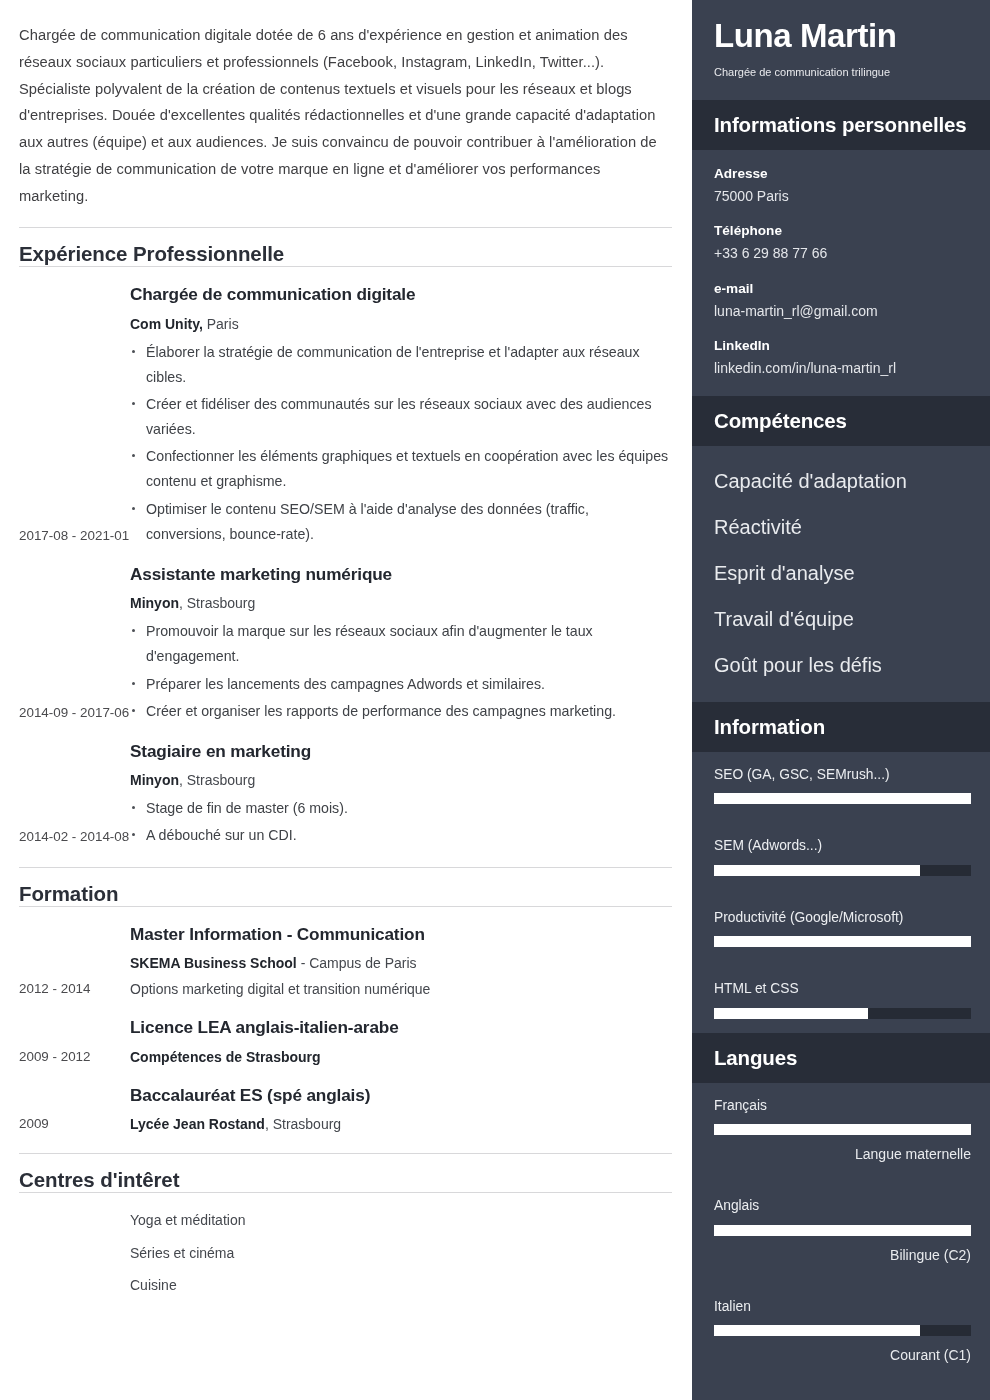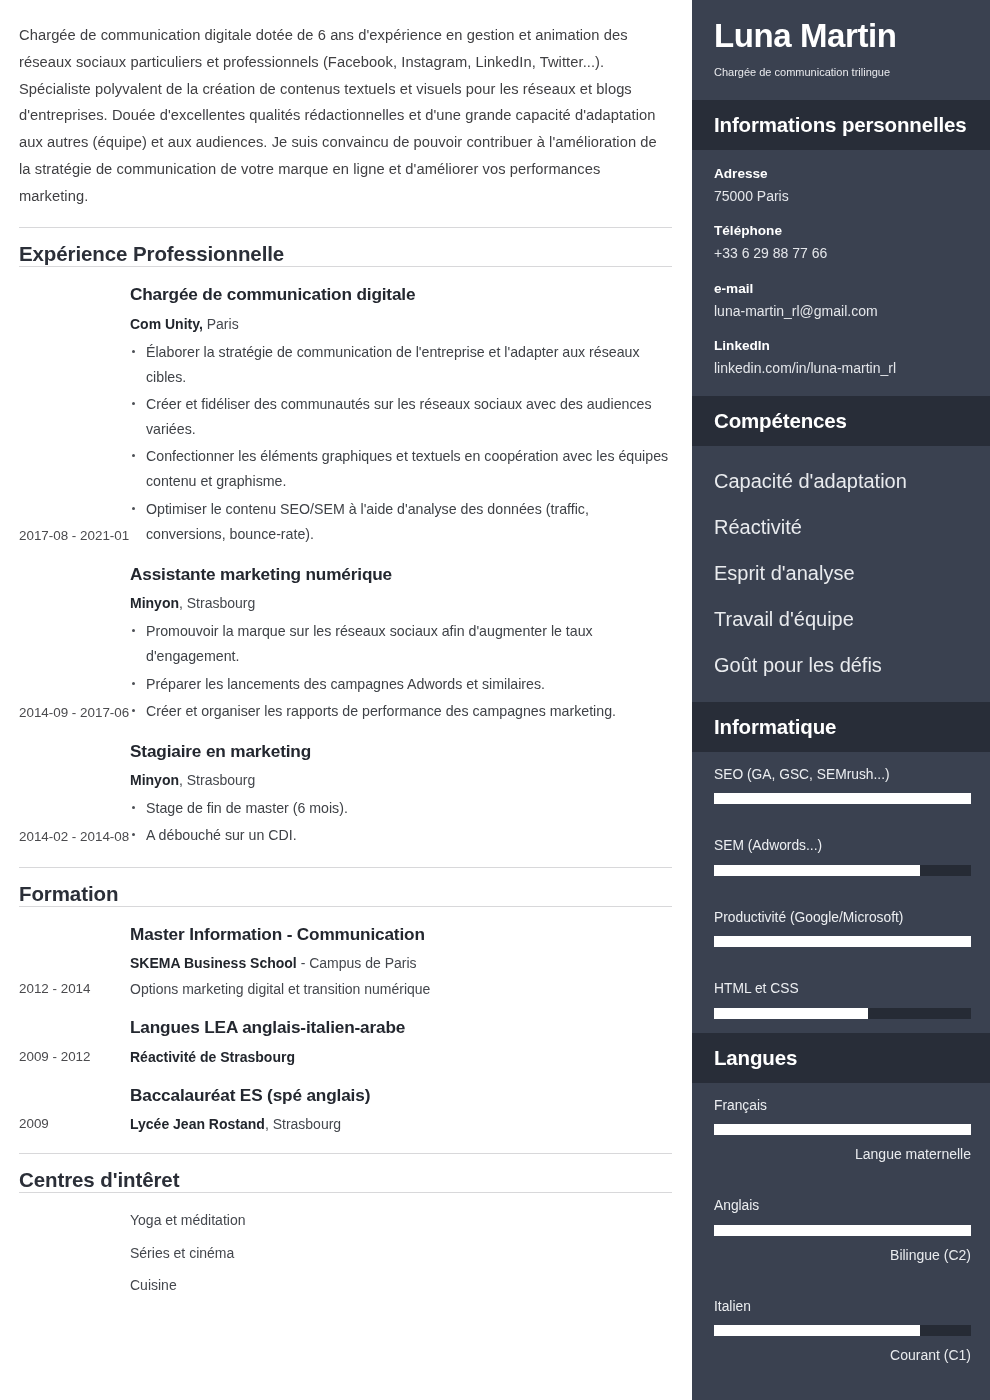--- a/index.html
+++ b/index.html
@@ -260,22 +260,22 @@
         <div class="entry-body">
           <div class="entry-role">Master Information - Communication</div>
           <div class="entry-org"><b>SKEMA Business School</b><span> - Campus de Paris</span></div>
           <div class="entry-extra">Options marketing digital et transition numérique</div>
         </div>
       </div>
 
       <div class="entry">
         <div class="entry-date">2009 - 2012</div>
         <div class="entry-body">
-          <div class="entry-role">Langues LEA anglais-italien-arabe</div>
-          <div class="entry-org"><b>Réactivité de Strasbourg</b><span></span></div>
+          <div class="entry-role">Licence LEA anglais-italien-arabe</div>
+          <div class="entry-org"><b>Compétences de Strasbourg</b><span></span></div>
         </div>
       </div>
 
       <div class="entry">
         <div class="entry-date">2009</div>
         <div class="entry-body">
           <div class="entry-role">Baccalauréat ES (spé anglais)</div>
           <div class="entry-org"><b>Lycée Jean Rostand</b><span>, Strasbourg</span></div>
         </div>
       </div>
@@ -330,21 +330,21 @@
 
     <div class="side-section-title">Compétences</div>
     <div class="side-body">
       <div class="skill-line">Capacité d'adaptation</div>
       <div class="skill-line">Réactivité</div>
       <div class="skill-line">Esprit d'analyse</div>
       <div class="skill-line">Travail d'équipe</div>
       <div class="skill-line">Goût pour les défis</div>
     </div>
 
-    <div class="side-section-title">Informatique</div>
+    <div class="side-section-title">Information</div>
     <div class="side-body">
       <div class="bar-block">
         <div class="bar-label">SEO (GA, GSC, SEMrush...)</div>
         <div class="bar-track">
           <div class="bar-fill" style="width: 100%;"></div>
         </div>
       </div>
       <div class="bar-block">
         <div class="bar-label">SEM (Adwords...)</div>
         <div class="bar-track">

